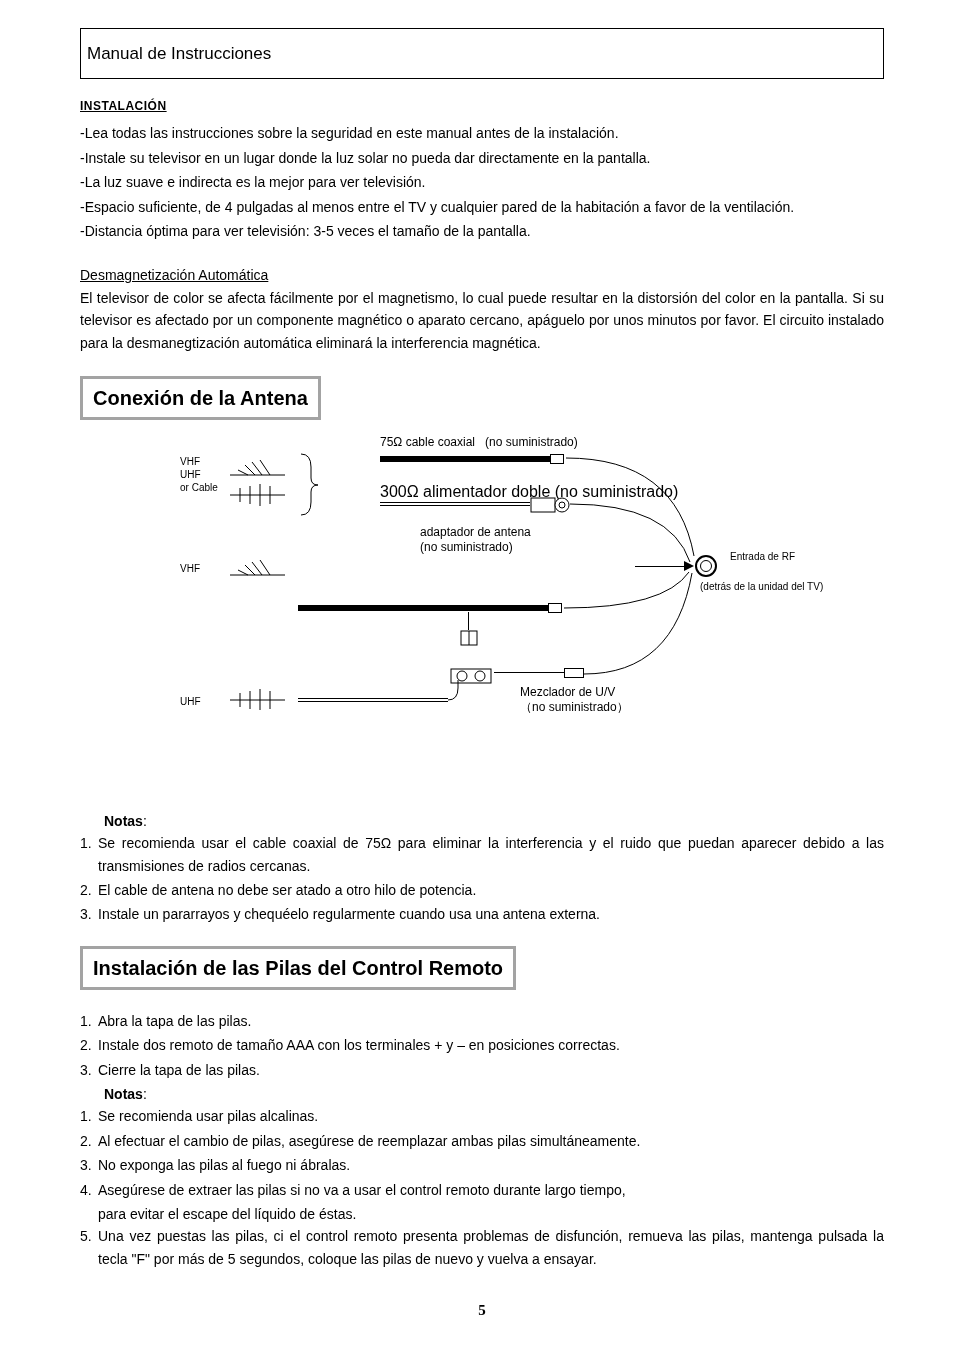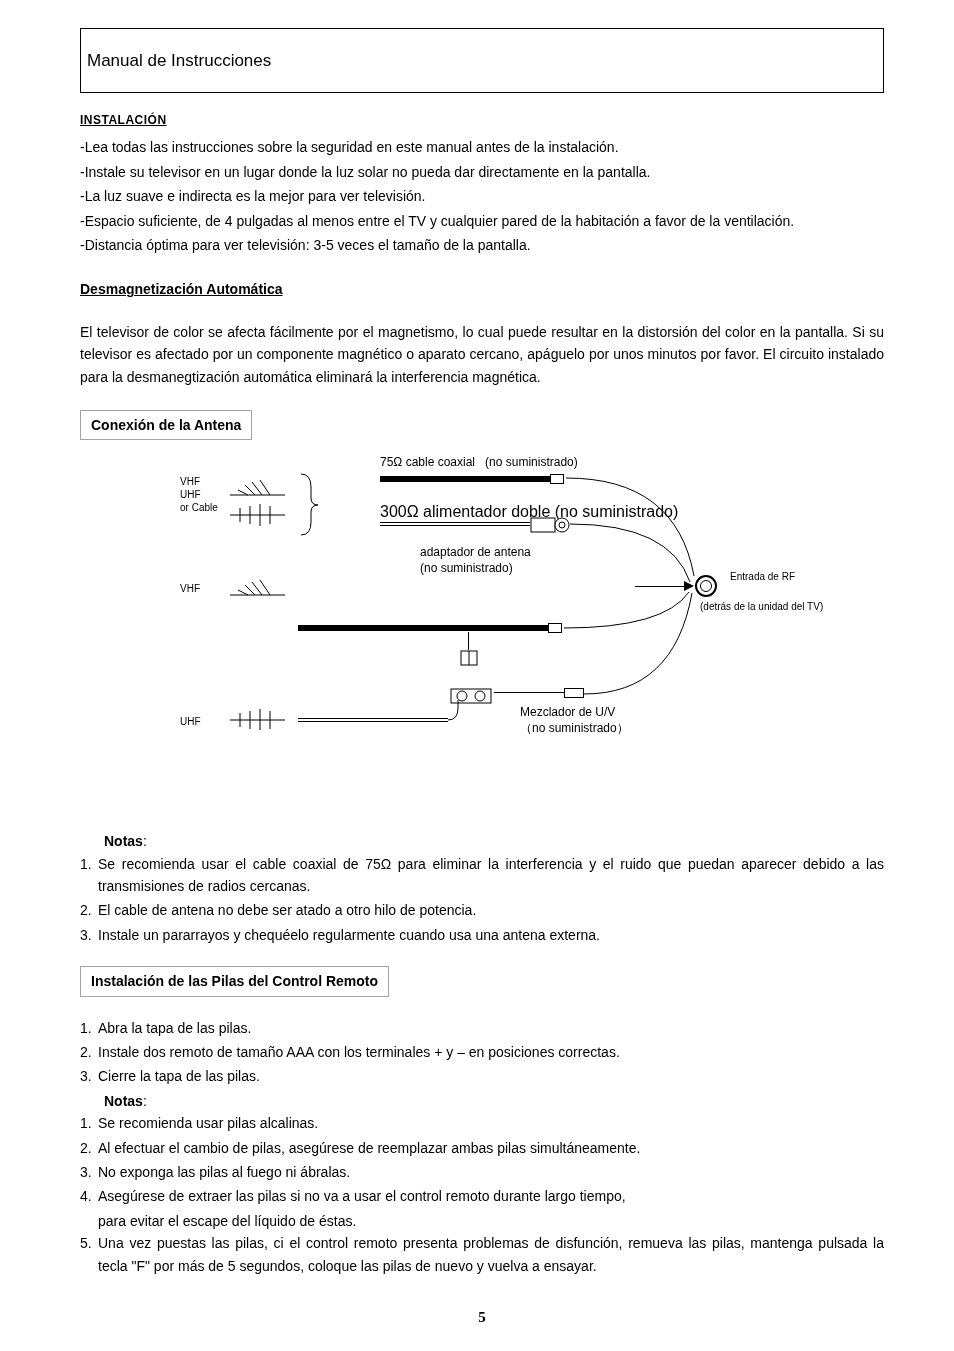--- a/index.html
+++ b/index.html
@@ -8,45 +8,45 @@
       font-size: 14px;
       color: #000;
       background: #fff;
       width: 954px;
       margin: 0 auto;
       padding: 28px 70px 40px 80px;
       line-height: 1.6;
     }
     .page-header {
       border: 1px solid #000;
-      padding: 18px 6px;
+      padding: 11px 6px;
       font-size: 17px;
       margin-bottom: 18px;
     }
     .section-title {
       font-weight: bold;
       text-decoration: underline;
       font-size: 12px;
       margin-bottom: 6px;
       letter-spacing: 0.5px;
     }
     .bullet-list div { margin-bottom: 2px; }
     .subsection-title {
-      font-weight: bold;
+      font-weight: normal;
       text-decoration: underline;
       margin-top: 22px;
-      margin-bottom: 20px;
+      margin-bottom: 0;
     }
     .justified { text-align: justify; }
     .boxed-title {
       display: inline-block;
-      border: 1px solid #a3a3a3;
+      border: 3px solid #a3a3a3;
       padding: 3px 10px;
       font-weight: bold;
-      font-size: 14px;
+      font-size: 20px;
       margin-top: 22px;
       margin-bottom: 20px;
     }
     .diagram {
       position: relative;
       width: 100%;
       height: 340px;
       margin-bottom: 30px;
     }
     .d-label {

